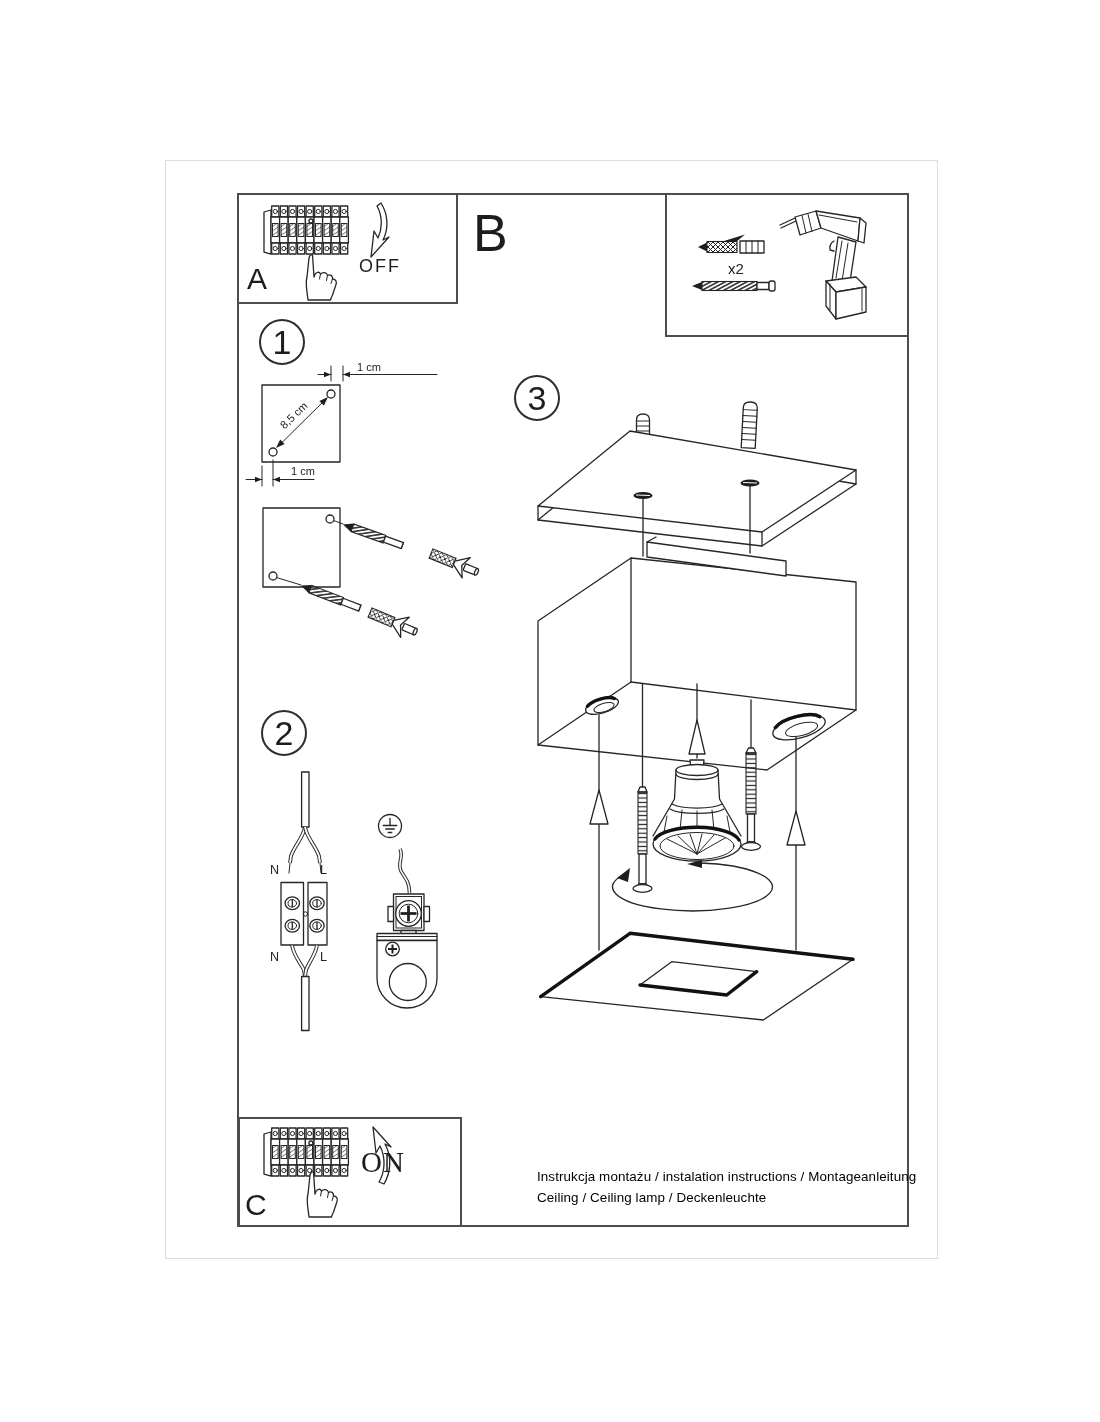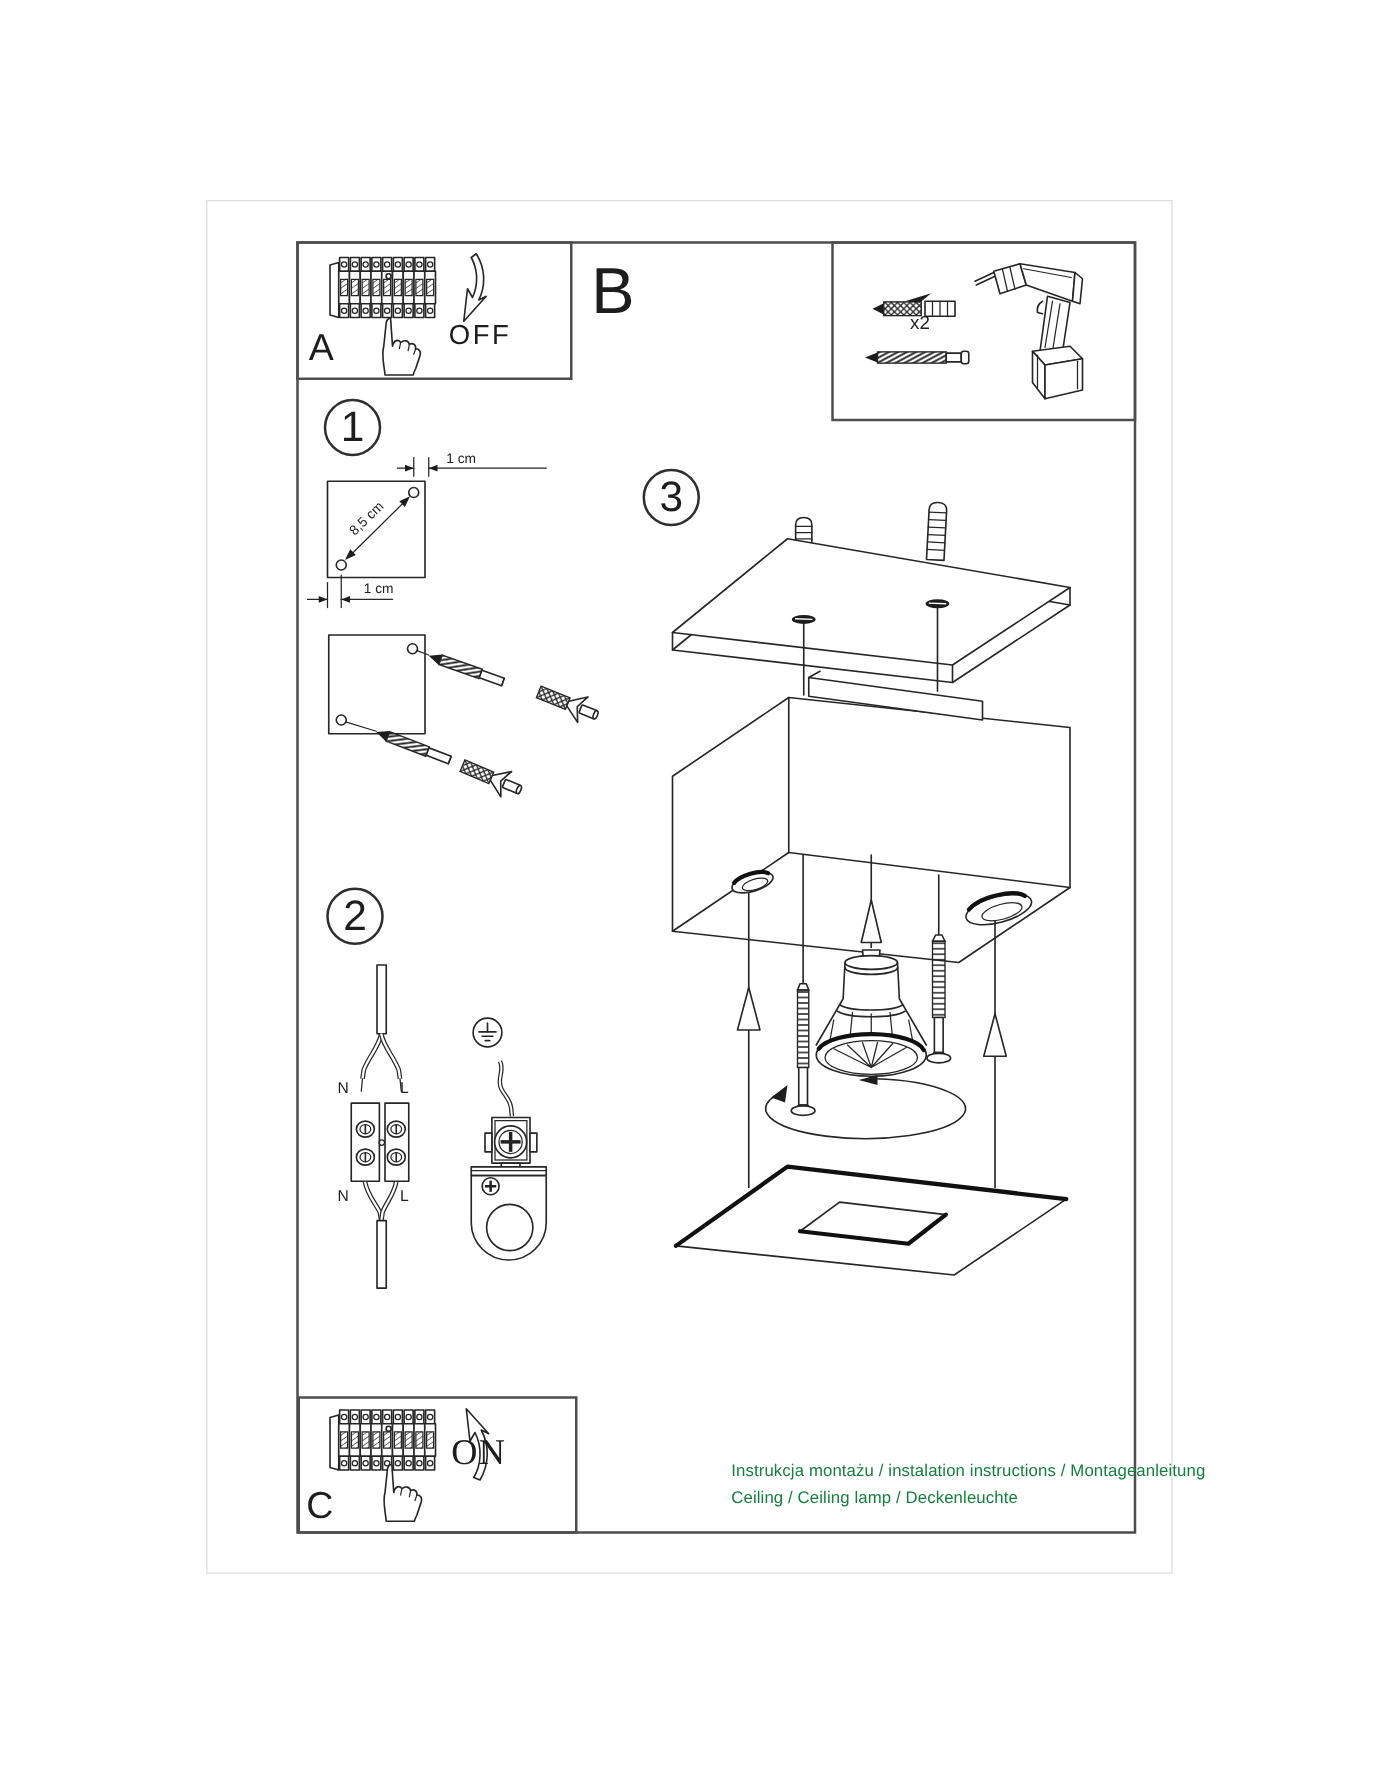--- a/index.html
+++ b/index.html
@@ -7,21 +7,21 @@
         font-family:"Liberation Sans",sans-serif;color:#1f1f1f;}
   .abs{position:absolute;}
   .frame{position:absolute;border:2px solid #4d4d4d;box-sizing:border-box;background:transparent;}
   .faint{position:absolute;border:1px solid #dcdcdc;box-sizing:border-box;}
   .circle{position:absolute;width:46px;height:46px;border:2px solid #2e2e2e;border-radius:50%;
           box-sizing:border-box;display:flex;align-items:center;justify-content:center;
           font-size:34px;color:#1d1d1d;background:#fff;}
   .biglabel{position:absolute;color:#1d1d1d;line-height:1;}
   .dim{position:absolute;font-size:11px;color:#222;line-height:1;}
   .nl{position:absolute;font-size:12.5px;color:#222;line-height:1;}
-  .foot{position:absolute;font-size:13.4px;color:#15803d;line-height:1;letter-spacing:0.1px;margin-left:48px;}
+  .foot{position:absolute;font-size:13.4px;color:#000000;line-height:1;letter-spacing:0.1px;}
   svg .ln{fill:none;stroke:#262626;stroke-width:1.3;stroke-linecap:round;stroke-linejoin:round;}
   svg .tn{fill:none;stroke:#262626;stroke-width:1;stroke-linecap:round;}
   svg .wf{fill:#fff;stroke:#262626;stroke-width:1.3;stroke-linejoin:round;}
   svg .dk{fill:#1d1d1d;stroke:none;}
   svg .tk{fill:none;stroke:#111;stroke-width:3.4;stroke-linecap:round;stroke-linejoin:round;}
 </style>
 </head>
 <body>
 
 <div id="page">
@@ -328,26 +328,26 @@
 
     <g>
       <use href="#breaker" transform="translate(271,1127)"></use>
       <use href="#hand" transform="translate(302,1169)"></use>
       <path class="wf" d="M384,1184 C391,1172 392,1157 385,1144 L391,1147 L373,1127 L376,1153
                L380,1146 C386,1158 385,1172 379,1182 Z"></path>
     </g>
   </svg>
 
   <span class="biglabel" style="left:247px;top:264px;font-size:30px;">A</span>
-  <span class="biglabel" style="left:359px;top:257px;font-size:22px;letter-spacing:2px;">OFF</span>
+  <span class="biglabel" style="left:359px;top:257px;font-size:18px;letter-spacing:2px;">OFF</span>
   <span class="biglabel" style="left:473px;top:207px;font-size:52px;">B</span>
   <span class="biglabel" style="left:245px;top:1190px;font-size:30px;">C</span>
   <span class="biglabel" style="left:361px;top:1148px;font-size:29px;letter-spacing:1px;font-family:Liberation Serif, serif;">ON</span>
 
-  <span class="dim" style="left:728px;top:251px;font-size:15px;">x2</span>
+  <span class="dim" style="left:728px;top:261px;font-size:15px;">x2</span>
 
   <div class="circle" style="left:259px;top:319px;">
     <span>1</span>
   </div>
   <div class="circle" style="left:261px;top:710px;">
     <span>2</span>
   </div>
   <div class="circle" style="left:514px;top:375px;">
     <span>3</span>
   </div>

